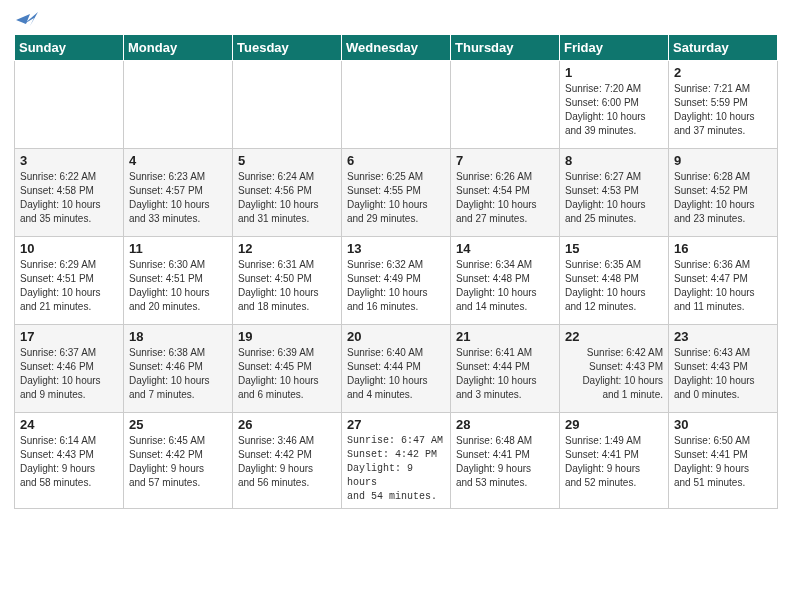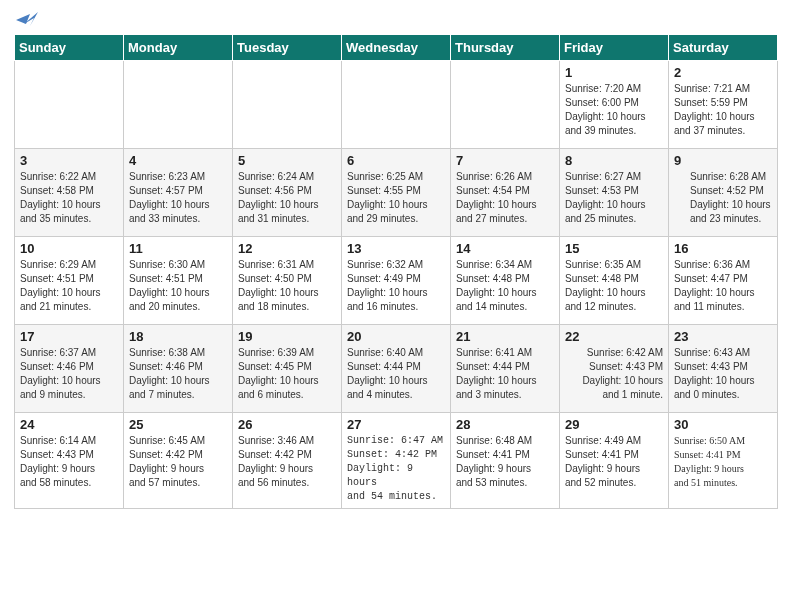--- a/index.html
+++ b/index.html
@@ -198,21 +198,21 @@
           </td>
           <td>
             <span class="day-number">8</span>
             <div class="day-info" style="white-space: pre-line;">Sunrise: 6:27 AM
 Sunset: 4:53 PM
 Daylight: 10 hours
 and 25 minutes.</div>
           </td>
           <td>
             <span class="day-number">9</span>
-            <div class="day-info" style="white-space: pre-line; margin-left: 16px;">Sunrise: 6:28 AM
+            <div class="day-info" style="white-space: pre-line;">Sunrise: 6:28 AM
 Sunset: 4:52 PM
 Daylight: 10 hours
 and 23 minutes.</div>
           </td>
         </tr>
         <tr>
           <td>
             <span class="day-number">10</span>
             <div class="day-info" style="white-space: pre-line;">Sunrise: 6:29 AM
 Sunset: 4:51 PM
@@ -344,28 +344,28 @@
           </td>
           <td>
             <span class="day-number">28</span>
             <div class="day-info" style="white-space: pre-line;">Sunrise: 6:48 AM
 Sunset: 4:41 PM
 Daylight: 9 hours
 and 53 minutes.</div>
           </td>
           <td>
             <span class="day-number">29</span>
-            <div class="day-info" style="white-space: pre-line;">Sunrise: 4:49 AM
+            <div class="day-info" style="white-space: pre-line;">Sunrise: 1:49 AM
 Sunset: 4:41 PM
 Daylight: 9 hours
 and 52 minutes.</div>
           </td>
           <td>
             <span class="day-number">30</span>
-            <div class="day-info" style="white-space: pre-line; font-family: Liberation Serif, serif;">Sunrise: 6:50 AM
+            <div class="day-info" style="white-space: pre-line;">Sunrise: 6:50 AM
 Sunset: 4:41 PM
 Daylight: 9 hours
 and 51 minutes.</div>
           </td>
         </tr>
       </tbody>
   </table>
 </div>
 
 </body></html>

